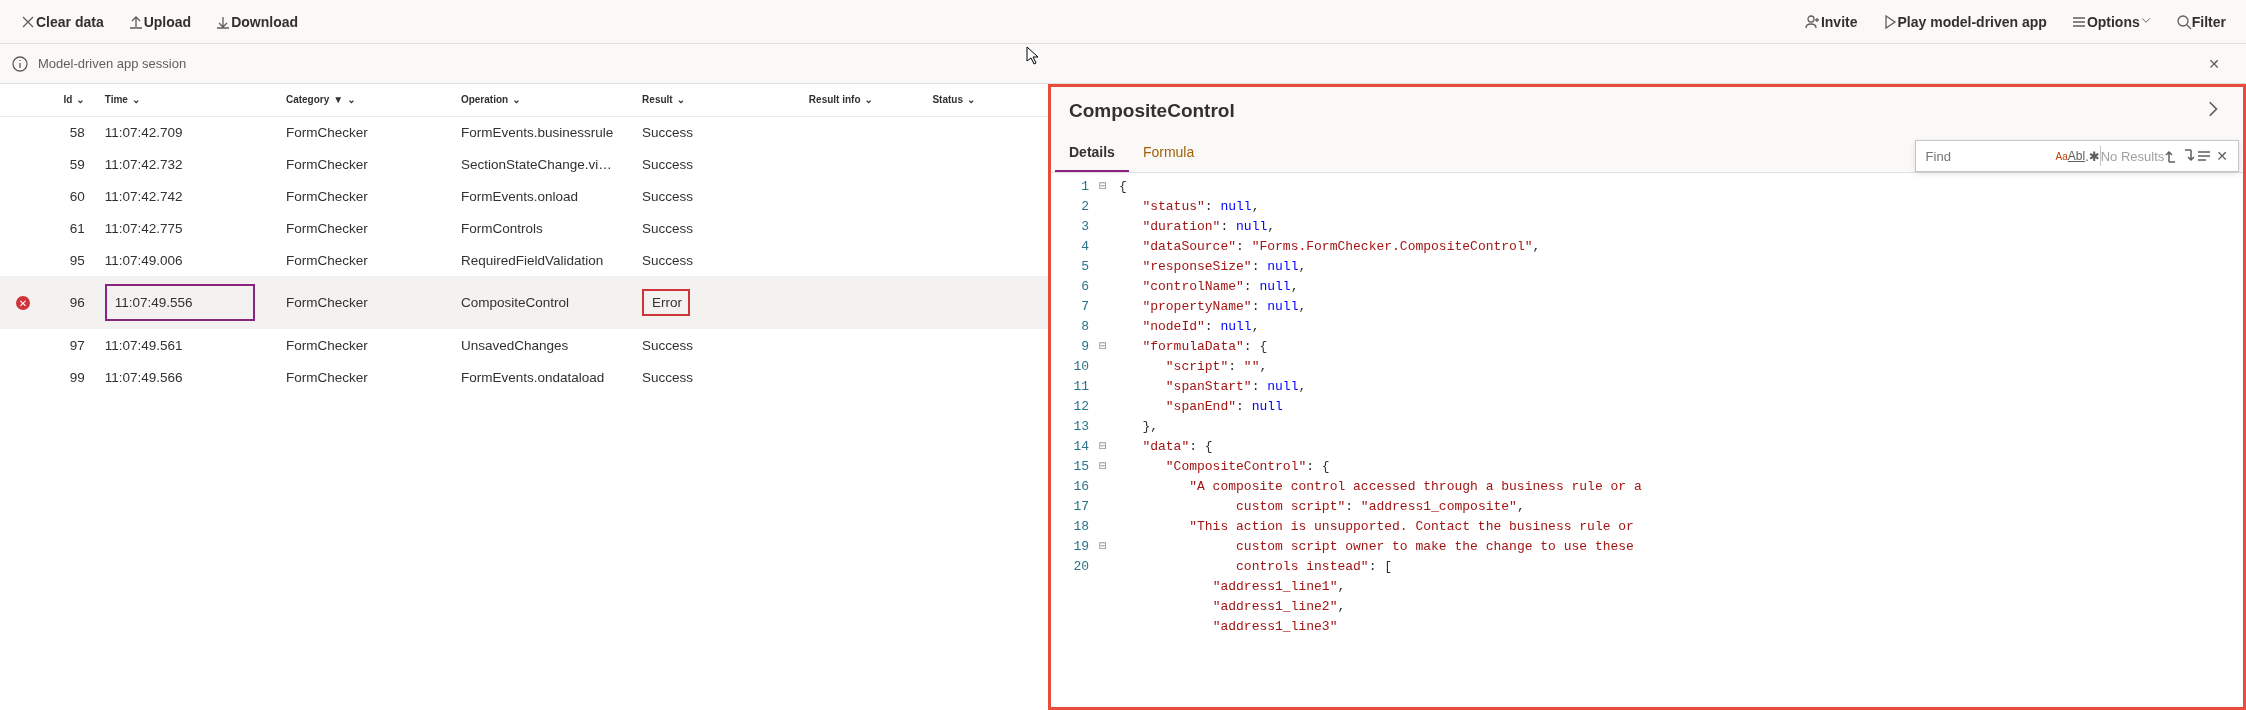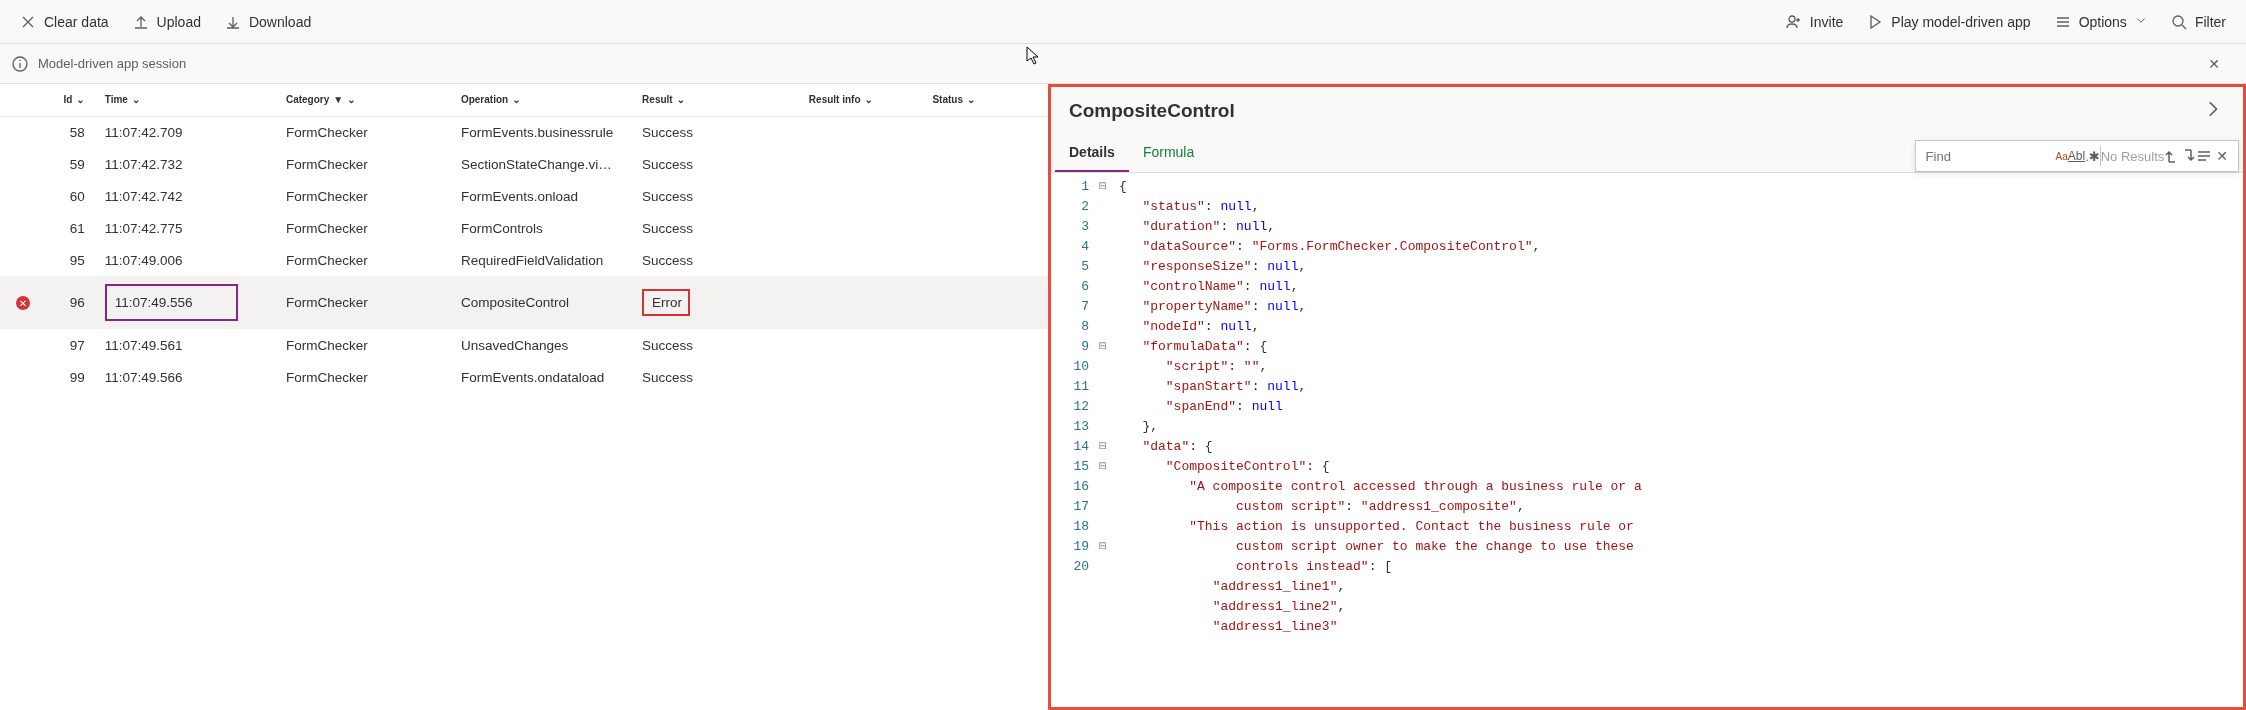--- a/index.html
+++ b/index.html
@@ -1,21 +1,21 @@
 <!DOCTYPE html>
 <html><head>
 <meta charset="utf-8">
 <style>
 * { box-sizing: border-box; margin: 0; padding: 0; }
 body { font-family: "Segoe UI", -apple-system, sans-serif; font-size: 13px; color: #323130; background: #faf9f8; width: 2246px; height: 710px; overflow: hidden; }
 
 .toolbar { display: flex; align-items: center; height: 44px; padding: 0 20px; border-bottom: 1px solid #e1dfdd; }
 .toolbar-left { display: flex; gap: 24px; }
 .toolbar-right { display: flex; gap: 24px; margin-left: auto; }
-.toolbar-btn { display: flex; align-items: flex-start; gap: 8px; cursor: pointer; color: #323130; font-size: 14px; }
+.toolbar-btn { display: flex; align-items: flex-start; cursor: pointer; color: #323130; font-size: 14px; font-weight: bold; }
 .toolbar-btn svg { width: 16px; height: 16px; fill: none; stroke: #605e5c; stroke-width: 1.3; }
 
 .session-bar { display: flex; align-items: center; height: 40px; padding: 0 12px; border-bottom: 1px solid #e1dfdd; color: #605e5c; font-size: 13px; }
 .session-bar .icon { width: 16px; height: 16px; margin-right: 10px; stroke: #605e5c; fill: none; stroke-width: 1.3; }
 .session-bar .close { margin-left: auto; margin-right: 6px; cursor: pointer; color: #605e5c; font-size: 14px; padding: 4px 8px; }
 
 .main { display: flex; height: calc(710px - 44px - 40px); }
 .table-wrap { flex: 1; overflow: auto; background: #fff; width: 1048px; flex: 0 0 1048px; }
 .table { width: 100%; border-collapse: collapse; }
 .table th { text-align: left; font-weight: 600; font-size: 10px; padding: 10px 8px 10px 8px; color: #323130; border-bottom: 1px solid #edebe9; }
@@ -28,29 +28,29 @@
 .table th.c-info { width: 120px; }
 .table th.c-status { width: 120px; }
 .table td { padding: 8px 8px; font-size: 13.5px; color: #323130; }
 .table tr { height: 32px; }
 .table tr.sel { background: #f3f2f1; }
 .table td.c-icon { width: 32px; padding-left: 16px; }
 .table td.c-id { text-align: right; padding-right: 12px; }
 .sort-caret { display: inline-block; margin-left: 4px; }
 .funnel { display: inline-block; margin-left: 4px; }
 .err-icon { width: 14px; height: 14px; border-radius: 50%; background: #d13438; display: inline-flex; align-items: center; justify-content: center; color: #fff; font-size: 10px; }
-.time-box { border: 2px solid #8a2481; padding: 9px 8px; display: inline-block; width: 133px; }
+.time-box { border: 2px solid #8a2481; padding: 9px 8px; display: inline-block; width: 150px; }
 .res-box { border: 2px solid #d13438; padding: 4px 8px; display: inline-block; width: 48px; }
 
 .details-panel { flex: 1; display: flex; flex-direction: column; border: 3px solid #e74c3c; border-top: none; }
 .panel-header { display: flex; align-items: center; height: 50px; padding: 0 18px; background: #faf9f8; border-top: 3px solid #e74c3c; }
 .panel-title { font-size: 19px; font-weight: 600; flex: 1; }
 .chevron-right { cursor: pointer; padding: 4px; }
 .tabs { display: flex; border-bottom: 1px solid #e1dfdd; padding-left: 4px; position: relative; }
-.tab { padding: 10px 14px; cursor: pointer; font-size: 14px; color: #15803d; }
+.tab { padding: 10px 14px; cursor: pointer; font-size: 14px; color: #a16207; }
 .tab.active { color: #323130; font-weight: 600; border-bottom: 2px solid #8a2481; }
 .find-box { margin-left: auto; display: flex; align-items: center; gap: 0; background: #fff; border: 1px solid #c8c6c4; height: 32px; padding: 0 6px 0 10px; position: absolute; right: 4px; top: 6px; box-shadow: 0 2px 6px rgba(0,0,0,0.1); }
 .find-box input { border: none; outline: none; width: 130px; font-size: 13px; }
 .find-box .fi { width: 16px; height: 16px; stroke: #605e5c; fill: none; cursor: pointer; }
 .find-box .sep { width: 1px; height: 20px; background: #c8c6c4; }
 .find-box .no-res { color: #a19f9d; font-size: 13px; }
 
 .code-area { flex: 1; display: flex; overflow: auto; background: #fff; font-family: Consolas, "Courier New", monospace; font-size: 13px; }
 .gutter { width: 44px; text-align: right; padding: 4px 6px 4px 0; color: #2b7489; background: #fff; line-height: 20px; user-select: none; }
 .fold-gutter { width: 16px; padding: 4px 0; line-height: 20px; color: #999; text-align: center; user-select: none; }

